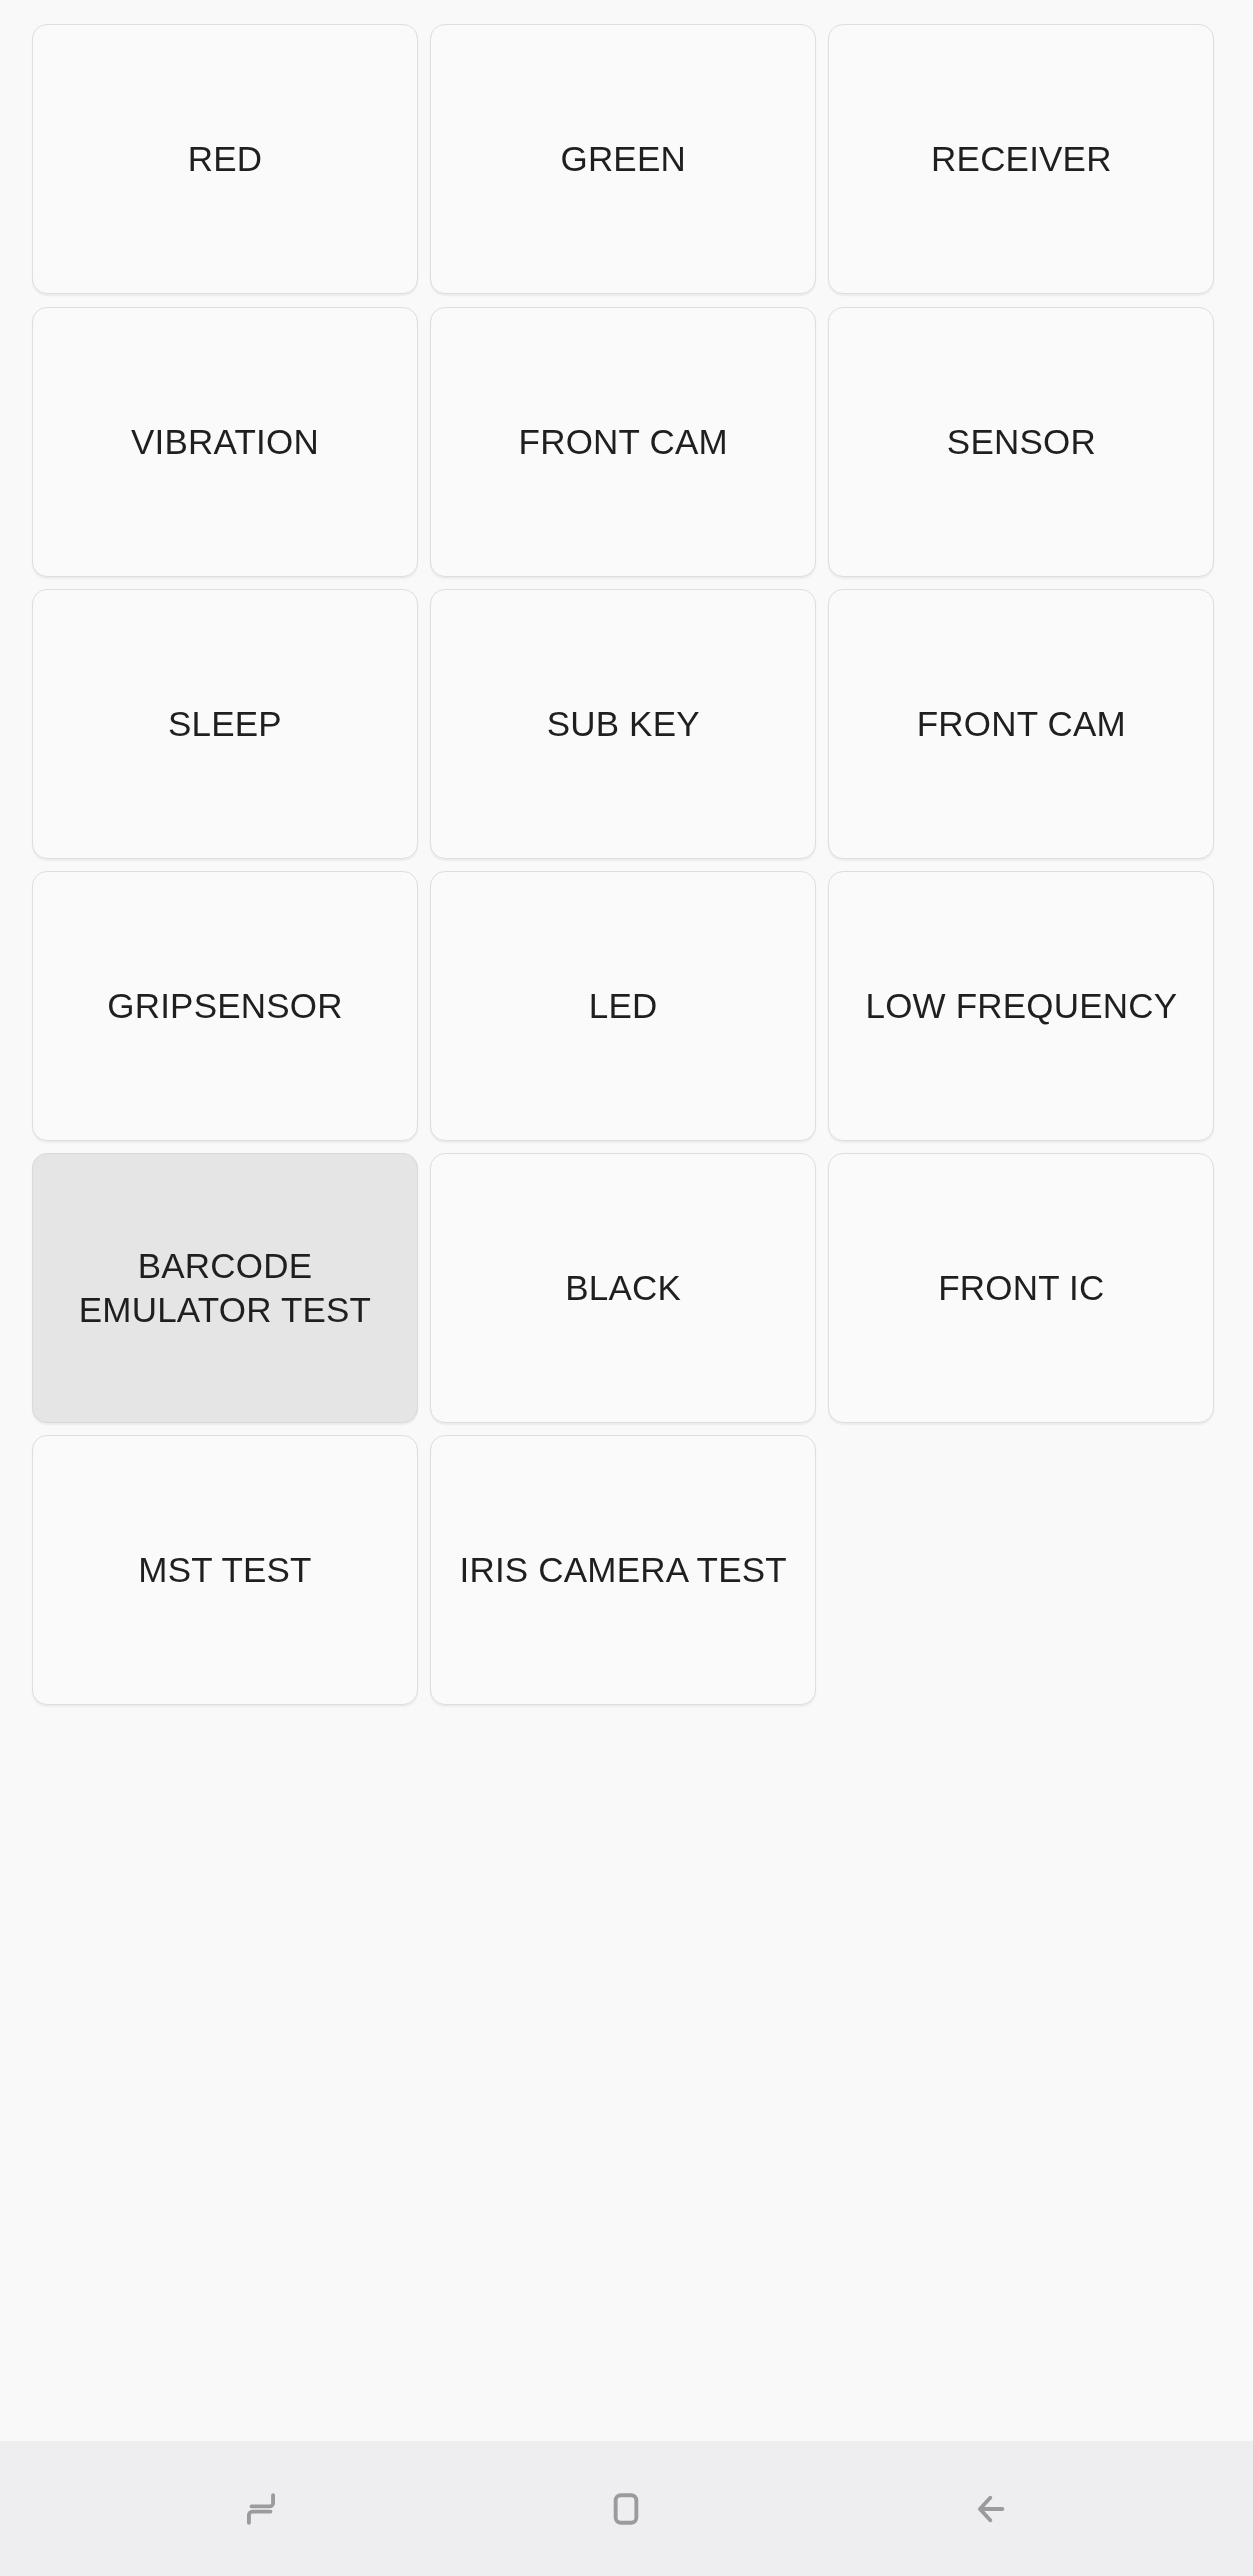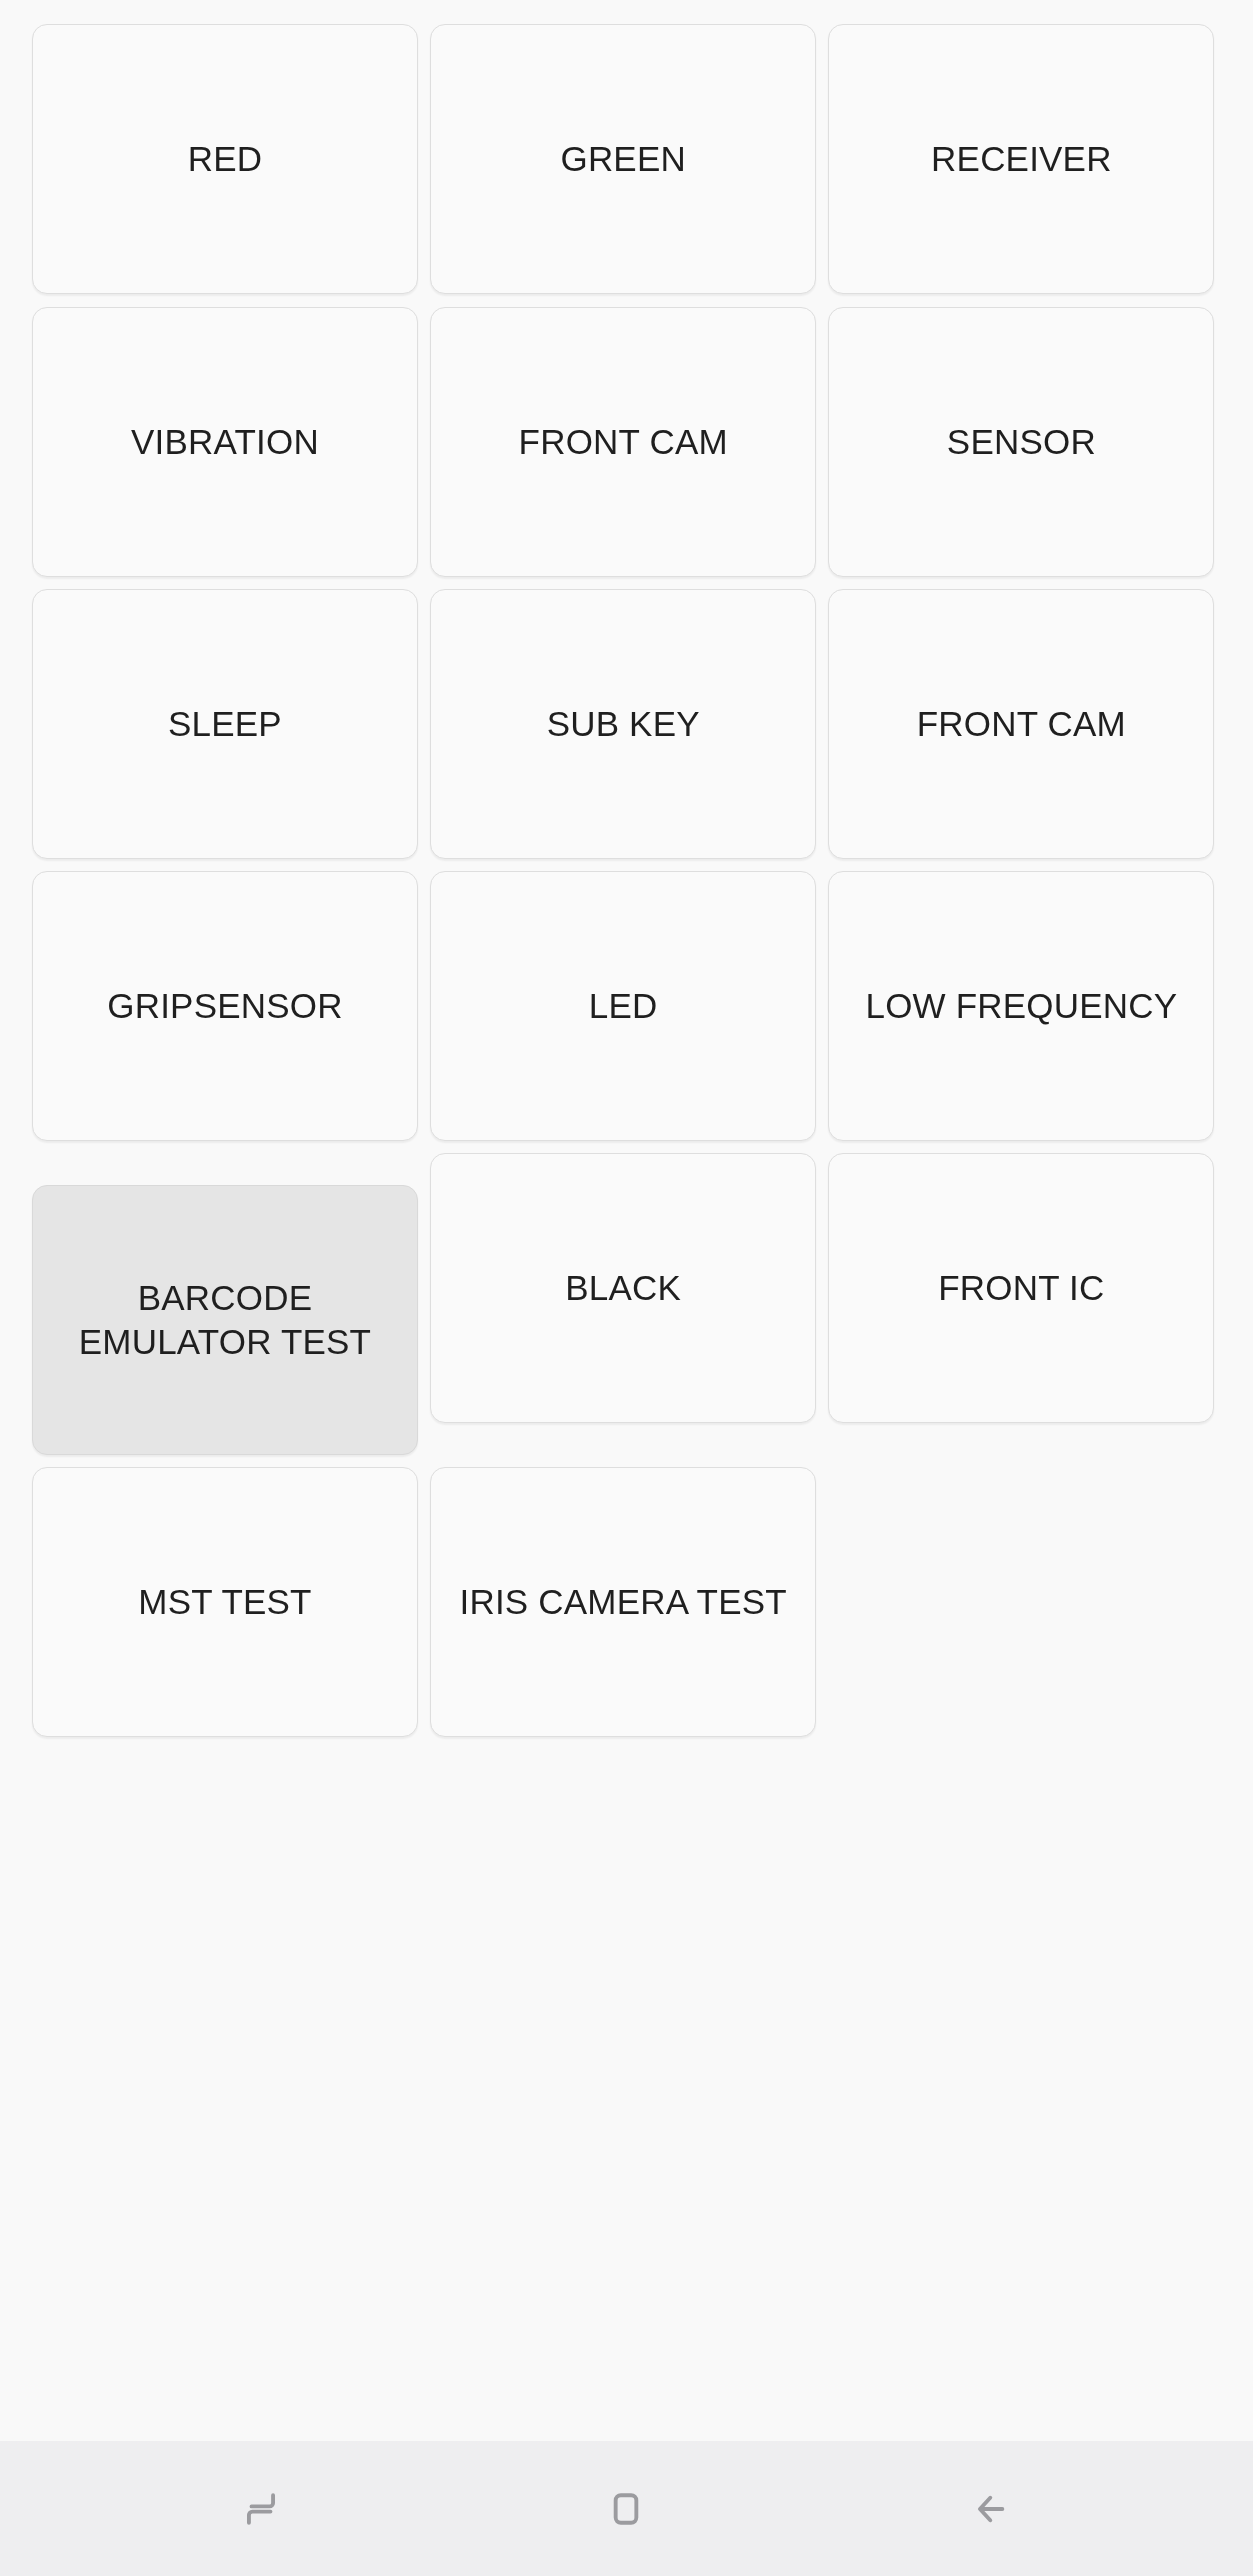--- a/index.html
+++ b/index.html
@@ -49,21 +49,20 @@
     text-align: center;
     padding: 3.5px 8.7px;
     cursor: pointer;
     -webkit-user-select: none;
     user-select: none;
   }
 
   .grid-button.pressed {
     background: #e5e5e5;
     border-color: #d9d9d9;
-    margin-top: 32px;
   }
 
   .grid-button-label {
     font-size: 35px;
     line-height: 44px;
     letter-spacing: 0.2px;
     color: #1f1f1f;
     font-weight: 400;
     white-space: pre-line;
   }

